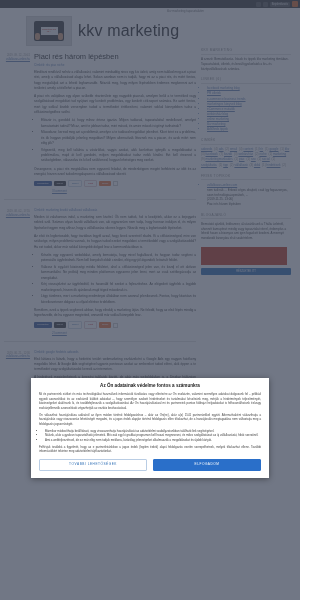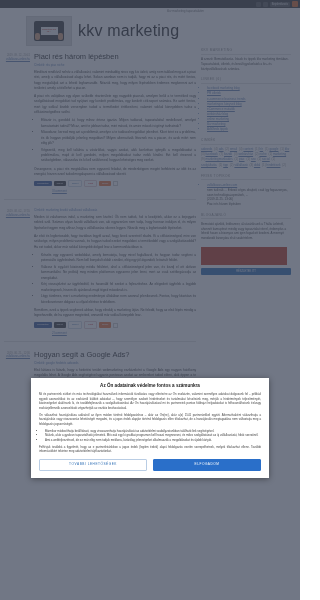--- a/index.html
+++ b/index.html
@@ -210,21 +210,20 @@
       </div>
 
       <div class="divider"></div>
 
       <div class="post">
         <div class="post-meta">
           <div class="post-date">2019. 06. 21., 12:30</div>
           <div class="post-author">vallalkozas-online.hu</div>
         </div>
         <div class="post-body">
-          <div class="post-title">Hogyan segít a Google Ads?</div>
           <div class="post-labels">Címkék: google hirdetés adwords</div>
           <p class="post-p">Első látásra is látszik, hogy a hirdetési terület webmarketing eszközeként a Google Ads egy nagyon hatékony megoldás lehet. A Google Ads segítségével ugyanis pontosan azokat az embereket tudod elérni, akik éppen a te termékedet vagy szolgáltatásodat keresik az interneten.</p>
           <p class="post-p">A hirdetések megjelenhetnek a keresési találatok között, de akár más weboldalakon is, a Display hálózaton keresztül. Ez azt jelenti, hogy nagyon széles körben tudod elérni a potenciális ügyfeleidet, ráadásul csak akkor kell fizetned, amikor valaki rákattint a hirdetésedre.</p>
           <p class="post-p">Fontos azonban, hogy jól átgondolt kampányokat készíts, mert enélkül könnyen elpazarolhatod a büdzsédet. Érdemes szakember segítségét kérni, ha még nem vagy jártas a témában.</p>
         </div>
       </div>
 
     </div>
 
     <div class="side-col">

